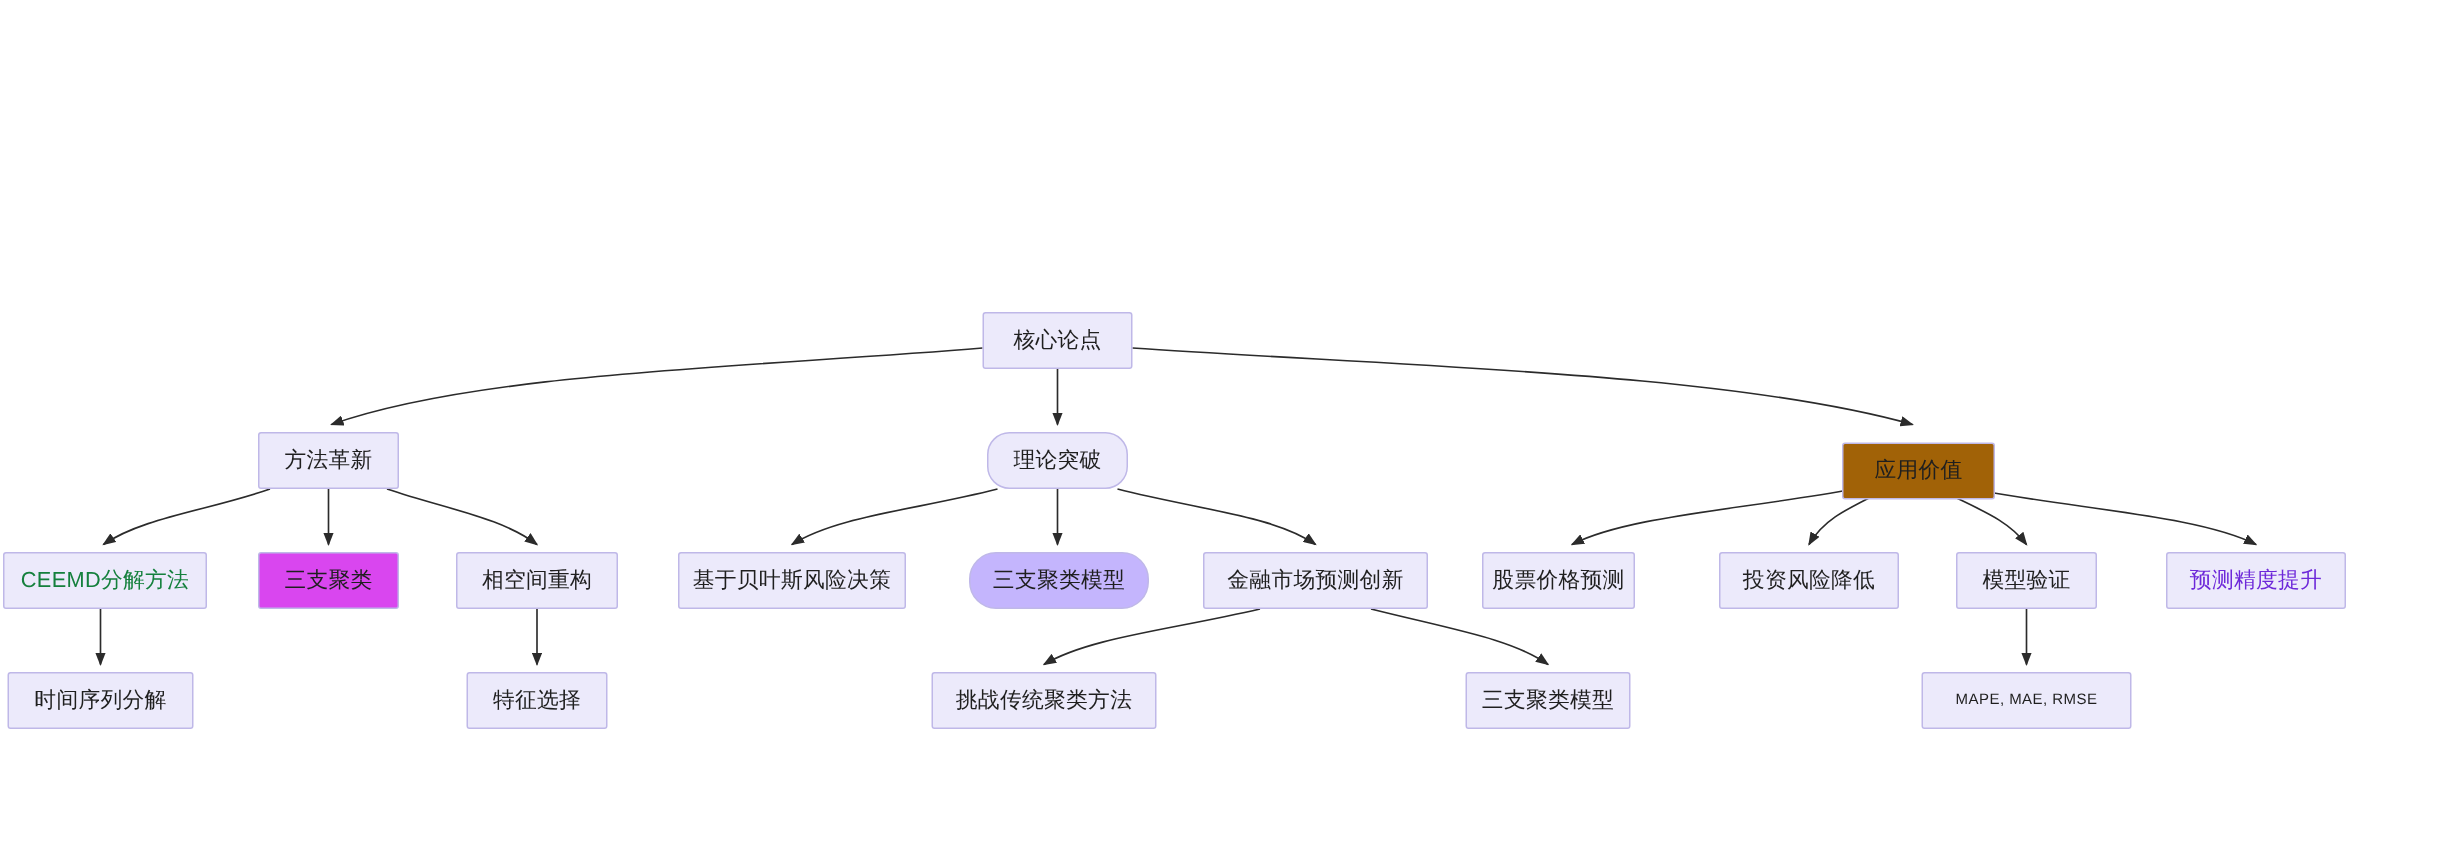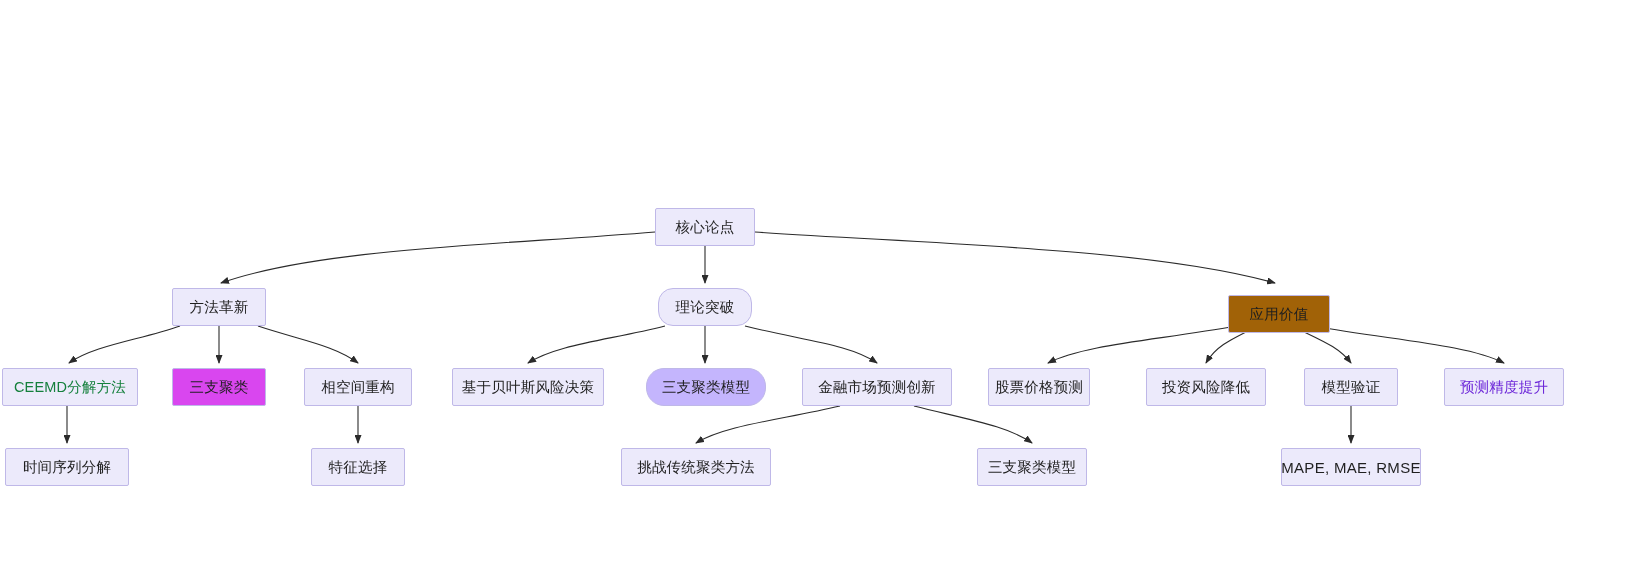--- a/index.html
+++ b/index.html
@@ -40,21 +40,21 @@
     font-size: 14.5px;
     line-height: 1;
     letter-spacing: 0.2px;
     white-space: nowrap;
   }
   .node-label {
     display: block;
     padding: 0 2px;
   }
   .node.latin .node-label {
-    font-size: 15px;
+    font-size: 10px;
     letter-spacing: 0.3px;
   }
 </style>
 </head>
 <body>
 
 <div id="diagram-canvas">
   <svg id="edge-layer" viewBox="0 0 1628 576" width="1628" height="576" xmlns="http://www.w3.org/2000/svg">
     <defs>
       <marker id="arrowhead" markerWidth="9" markerHeight="7" refX="8" refY="3.5" orient="auto" markerUnits="userSpaceOnUse">

